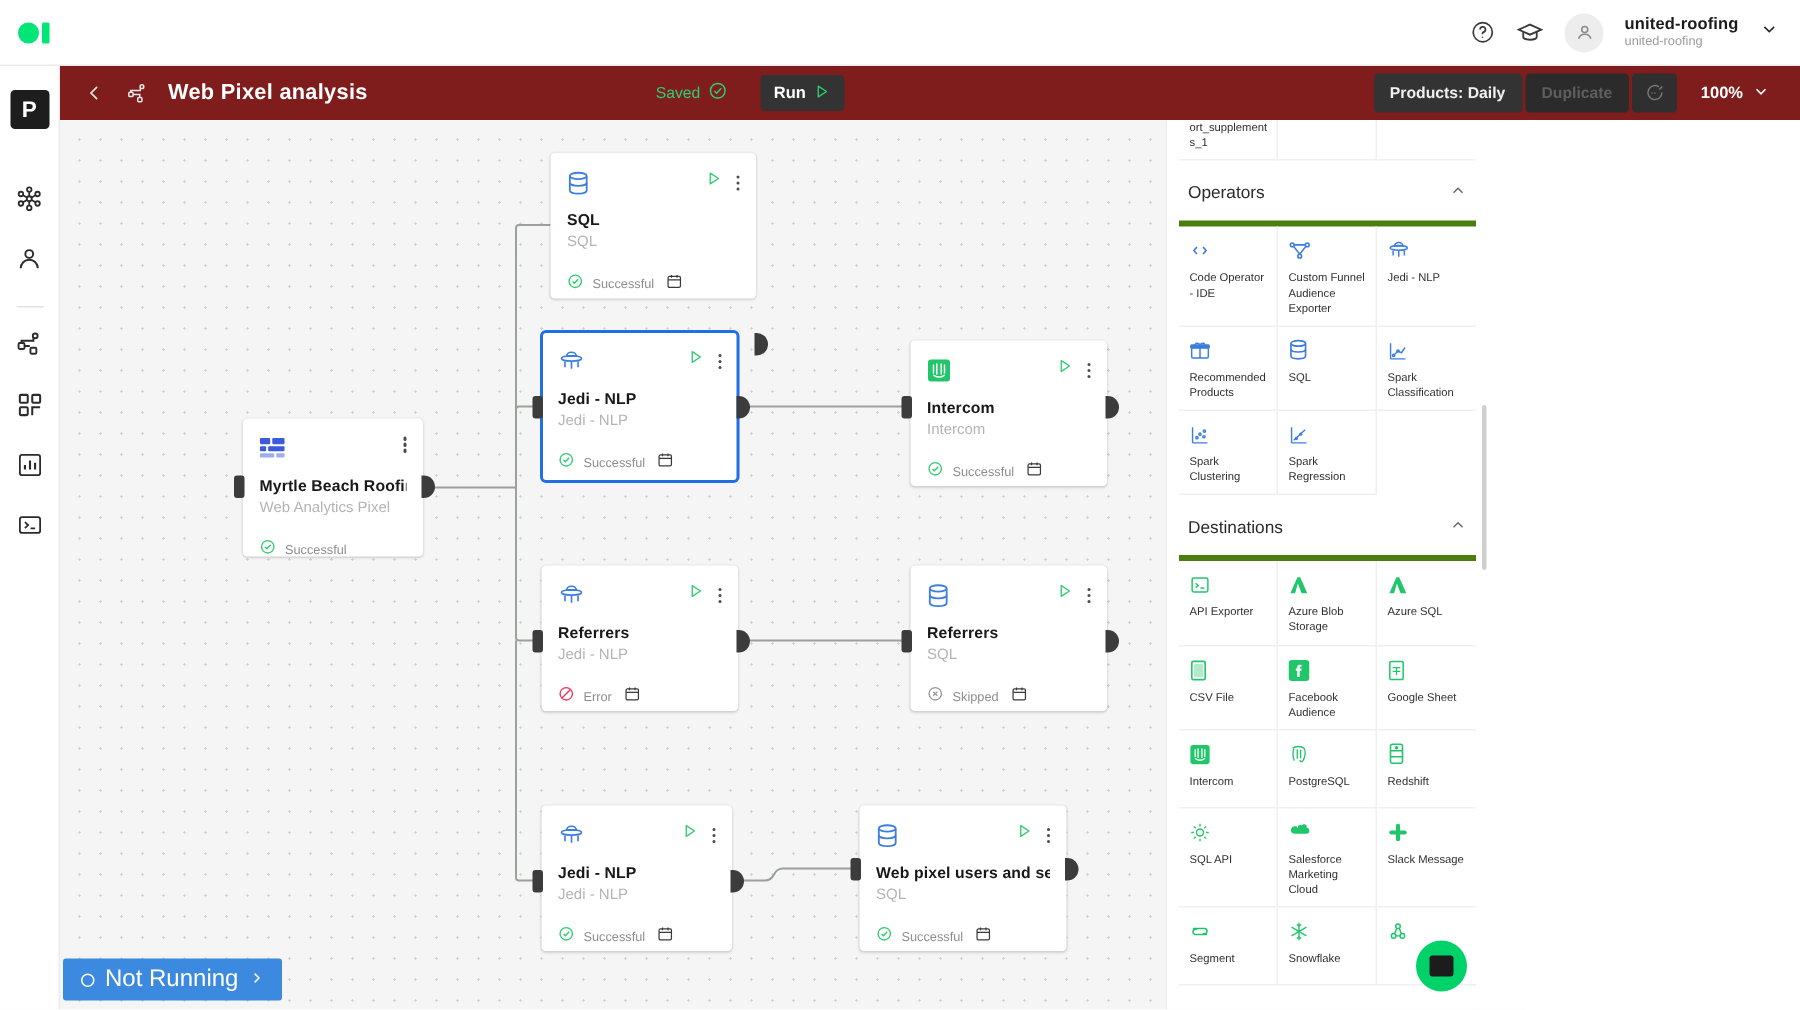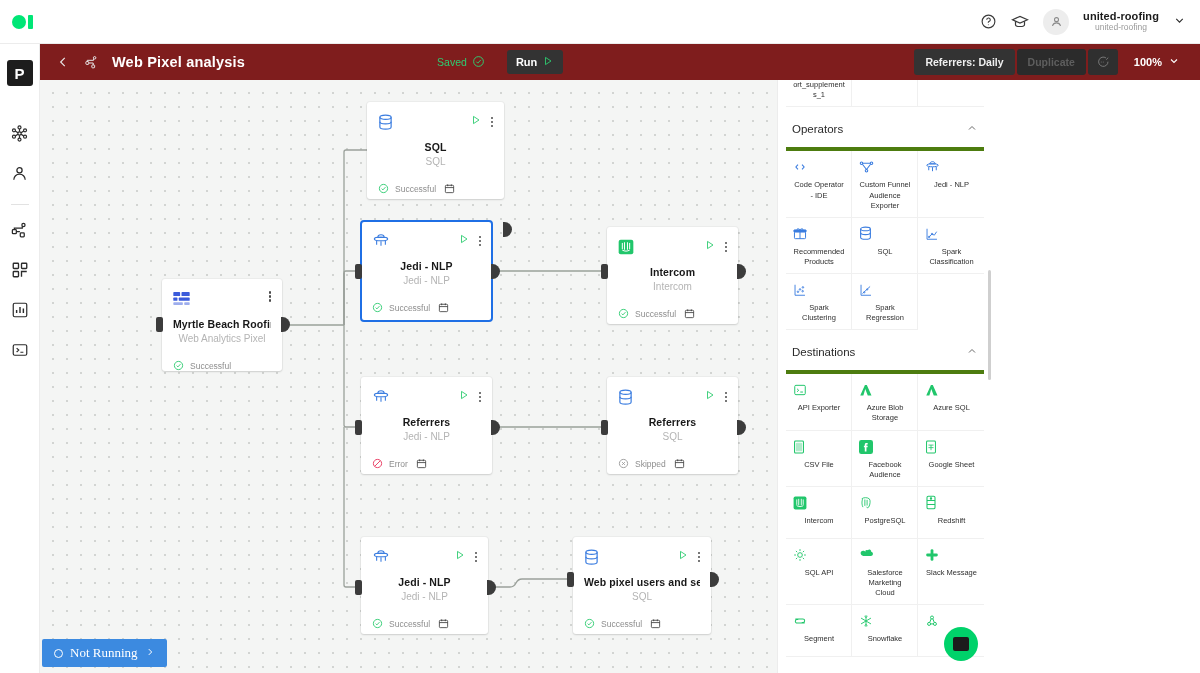--- a/index.html
+++ b/index.html
@@ -2,21 +2,21 @@
 <html><head>
 <meta charset="utf-8">
 <style>
   * { box-sizing: border-box; margin: 0; padding: 0; }
   html, body {
     width: 1200px; height: 673px;
     font-family: "Liberation Sans", sans-serif;
     background: #ffffff;
     overflow: hidden;
   }
-  #app { position: relative; width: 992px; height: 673px; text-align: center; }
+  #app { position: relative; width: 992px; height: 673px; }
 
   
   .topbar {
     position: absolute; top: 0; left: 0; width: 1200px; height: 44px;
     background: #fff; border-bottom: 1px solid #ececec;
     display: flex; align-items: center;
   }
   .brand-logo {
     width: 44px; height: 44px; display: flex; align-items: center;
     justify-content: center; gap: 2px;
@@ -118,21 +118,21 @@
 
   .port {
     position: absolute; width: 7px; height: 15px; background: #3c3c3c;
   }
   .port.in { border-radius: 2px; }
   .port.out { border-radius: 0 9px 9px 0; width: 9px; }
 
   .not-running {
     position: absolute; left: 2px; bottom: 6px; height: 28px;
     background: #3c8ae0; border-radius: 2px; display: flex; align-items: center;
-    gap: 7px; padding: 0 12px; color: #fff; font-size: 13px; font-family: Liberation Serif, serif;
+    gap: 7px; padding: 0 12px; color: #fff; font-size: 16px;
   }
   .nr-circle { width: 9px; height: 9px; border-radius: 50%; border: 1.4px solid #fff; }
 
   
   .rpanel {
     position: absolute; right: 0; top: 80px; width: 215px; height: 593px;
     background: #fff; border-left: 1px solid #ececec; overflow: hidden;
   }
   .rp-scroll { padding: 0 8px; }
   .sec-head {
@@ -301,21 +301,21 @@
     <span class="hdr-run">
       <span>Run</span>
       <span class="play-ic">
         <svg width="12" height="12" viewBox="0 0 24 24" fill="none" stroke="#2ecc71" stroke-width="1.8" stroke-linejoin="round">
             <path d="M7 4.8l11 7.2-11 7.2z"></path>
           </svg>
       </span>
     </span>
 
     <span class="hdr-right">
-      <span class="hdr-chip">Referrers: Daily</span>
+      <span class="hdr-chip">Products: Daily</span>
       <span class="hdr-chip dim">Duplicate</span>
       <span class="hdr-iconbtn">
         <svg width="14" height="14" viewBox="0 0 24 24" fill="none" stroke="currentColor" stroke-width="1.7">
           <path d="M20.5 11.5a8 8 0 1 1-3.4-6.5"></path>
             <path d="M21 4.5l-3.5 3.5"></path>
             <circle cx="9" cy="12" r=".9" fill="currentColor" stroke="none"></circle>
             <circle cx="12.5" cy="12" r=".9" fill="currentColor" stroke="none"></circle>
         </svg>
       </span>
       <span class="hdr-zoom">

